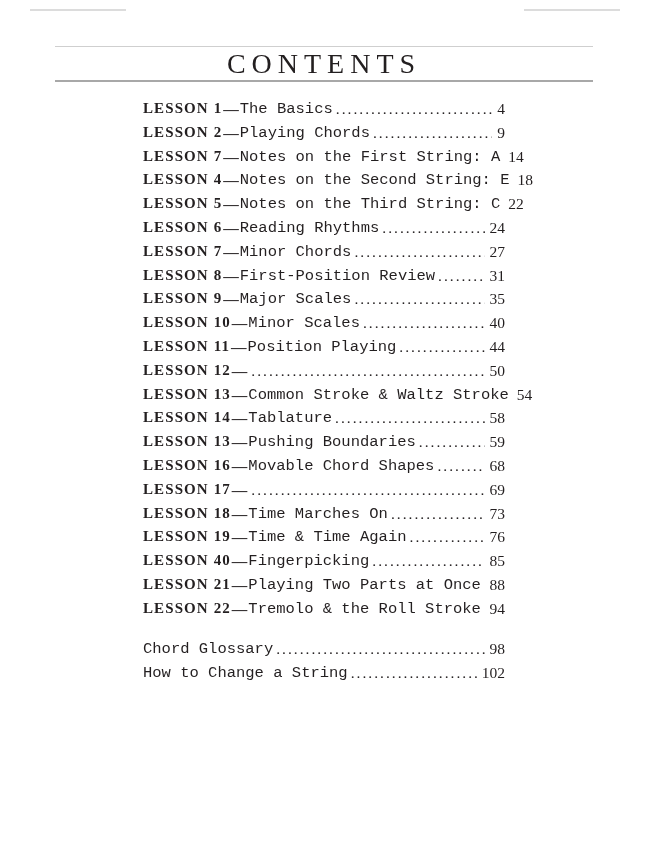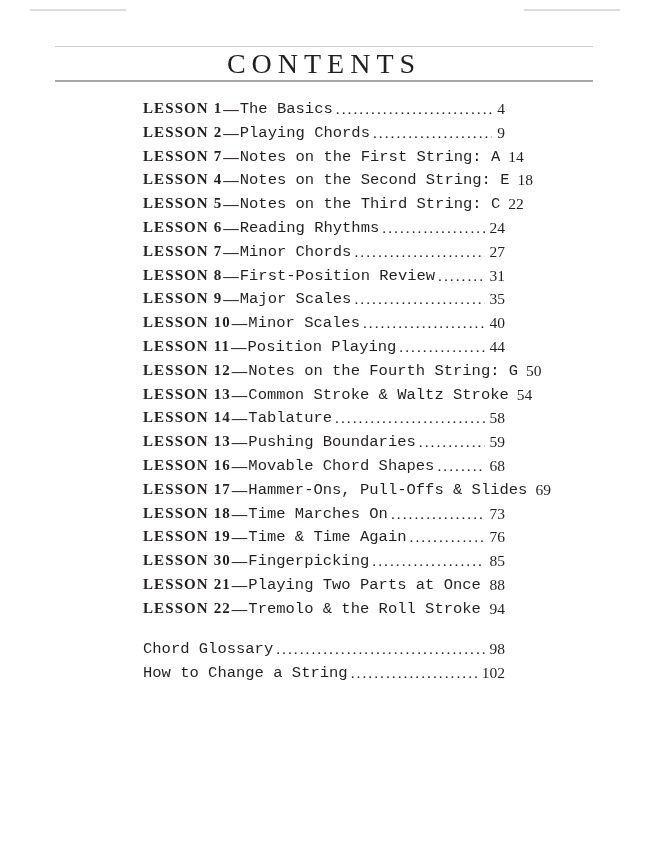--- a/index.html
+++ b/index.html
@@ -182,21 +182,20 @@
         <div class="toc-row">
     <span class="lesson-label">LESSON 11</span>
           <span class="dash">—</span>
           <span class="entry-title">Position Playing</span>
     <span class="leader"></span>
     <span class="page-num">44</span>
   </div>
         <div class="toc-row">
     <span class="lesson-label">LESSON 12</span>
           <span class="dash">—</span>
-          <span class="entry-title">Notes on the Fourth String: G</span>
     <span class="leader"></span>
     <span class="page-num">50</span>
   </div>
         <div class="toc-row">
     <span class="lesson-label">LESSON 13</span>
           <span class="dash">—</span>
           <span class="entry-title">Common Stroke &amp; Waltz Stroke</span>
     <span class="leader"></span>
     <span class="page-num">54</span>
   </div>
@@ -217,40 +216,39 @@
         <div class="toc-row">
     <span class="lesson-label">LESSON 16</span>
           <span class="dash">—</span>
           <span class="entry-title">Movable Chord Shapes</span>
     <span class="leader"></span>
     <span class="page-num">68</span>
   </div>
         <div class="toc-row">
     <span class="lesson-label">LESSON 17</span>
           <span class="dash">—</span>
-          <span class="entry-title">Hammer-Ons, Pull-Offs &amp; Slides</span>
     <span class="leader"></span>
     <span class="page-num">69</span>
   </div>
         <div class="toc-row">
     <span class="lesson-label">LESSON 18</span>
           <span class="dash">—</span>
           <span class="entry-title">Time Marches On</span>
     <span class="leader"></span>
     <span class="page-num">73</span>
   </div>
         <div class="toc-row">
     <span class="lesson-label">LESSON 19</span>
           <span class="dash">—</span>
           <span class="entry-title">Time &amp; Time Again</span>
     <span class="leader"></span>
     <span class="page-num">76</span>
   </div>
         <div class="toc-row">
-    <span class="lesson-label">LESSON 30</span>
+    <span class="lesson-label">LESSON 40</span>
           <span class="dash">—</span>
           <span class="entry-title">Fingerpicking</span>
     <span class="leader"></span>
     <span class="page-num">85</span>
   </div>
         <div class="toc-row">
     <span class="lesson-label">LESSON 21</span>
           <span class="dash">—</span>
           <span class="entry-title">Playing Two Parts at Once</span>
     <span class="leader"></span>

